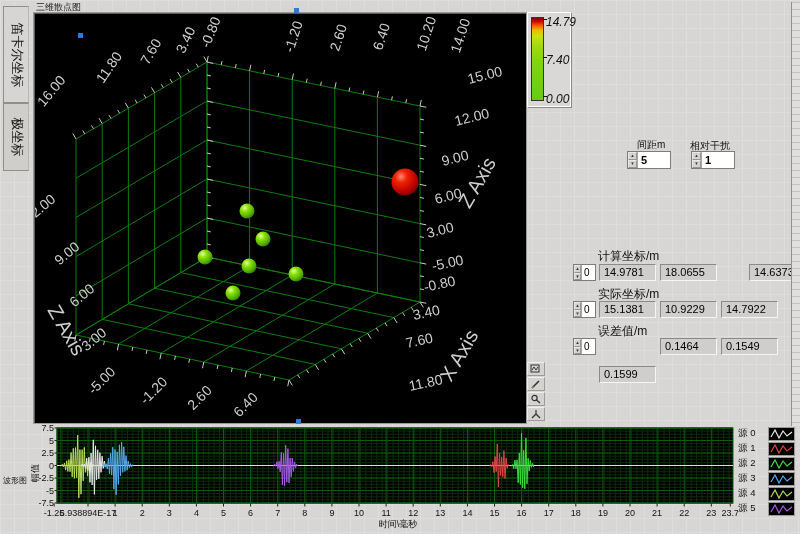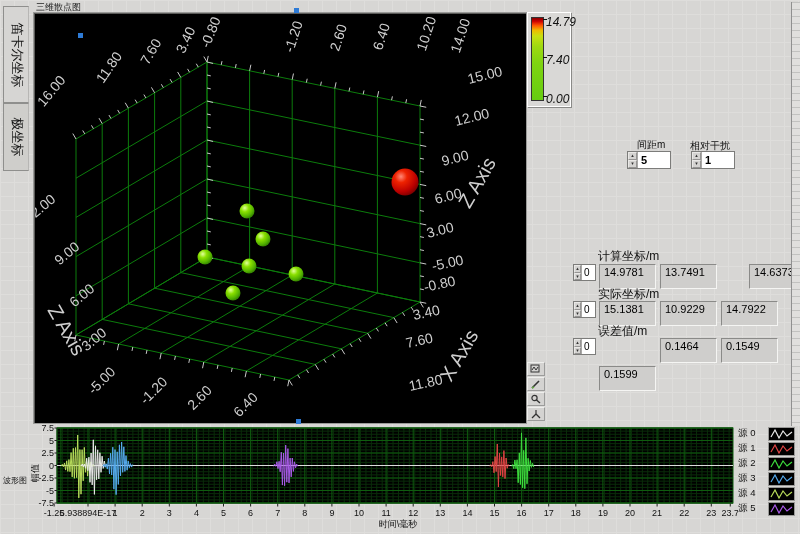--- a/index.html
+++ b/index.html
@@ -42,21 +42,21 @@
     border:1px solid #7c7c7a;box-sizing:border-box;}
   .spin{width:9px;display:flex;flex-direction:column;background:#d4d3d1;border-right:1px solid #a9a8a6;}
   .spin div{flex:1;font-size:5px;line-height:5px;text-align:center;color:#333;background:#d4d3d1;border:1px outset #e9e8e6;box-sizing:border-box;cursor:pointer;}
   .numbox input{flex:1;border:none;outline:none;background:#fff;font-family:"Liberation Sans",sans-serif;
     font-size:11px;font-weight:bold;padding:0 0 0 3px;width:100%;color:#000;}
   
   .r-label{position:absolute;font-size:12px;color:#111;}
   .idxbox{position:absolute;display:flex;height:17px;width:23px;background:#fff;border:1px solid #7c7c7a;box-sizing:border-box;}
   .idxbox input{flex:1;border:none;outline:none;background:#fff;font-size:10px;font-family:"Liberation Sans",sans-serif;padding:0 0 0 2px;width:100%;color:#000;}
   .idxbox .spin{width:7px;}
-  .rfield{position:absolute;width:57px;height:25px;box-sizing:border-box;background:#cfcecc;
+  .rfield{position:absolute;width:57px;height:17px;box-sizing:border-box;background:#cfcecc;
     border:1px solid #8a8a88;border-bottom-color:#f5f5f3;border-right-color:#f5f5f3;
     font-size:11px;line-height:15px;padding-left:4px;color:#000;}
   
   #wave{position:absolute;left:30px;top:423px;}
   .wave-tab{left:3px;top:475px;font-size:8px;color:#222;}
   .legend{left:738px;top:427px;display:flex;flex-direction:column;gap:2px;}
   .lrow{display:flex;align-items:center;gap:4px;height:13px;cursor:pointer;}
   .lrow .ltxt{font-size:9.5px;color:#111;width:26px;white-space:nowrap;}
   .lrow svg{background:#000;border:1px solid #9a9a98;}
   .rstrip{left:791px;top:2px;width:9px;height:424px;border-left:1px solid #909090;
@@ -331,21 +331,21 @@
 
   <div class="r-label" style="left:598px;top:248px;">计算坐标/m</div>
   <div class="idxbox" style="left:573px;top:264px;">
     <div class="spin">
       <div>▴</div>
       <div>▾</div>
     </div>
     <input value="0" style="">
   </div>
   <div class="rfield" style="left:599px;top:264px;">14.9781</div>
-  <div class="rfield" style="left:660px;top:264px;">13.7491</div>
+  <div class="rfield" style="left:660px;top:264px;">18.0655</div>
   <div class="rfield" style="left:721px;top:264px;margin-left:28px;">14.6373</div>
 
   <div class="r-label" style="left:598px;top:286px;">实际坐标/m</div>
   <div class="idxbox" style="left:573px;top:301px;">
     <div class="spin">
       <div>▴</div>
       <div>▾</div>
     </div>
     <input value="0" style="">
   </div>

